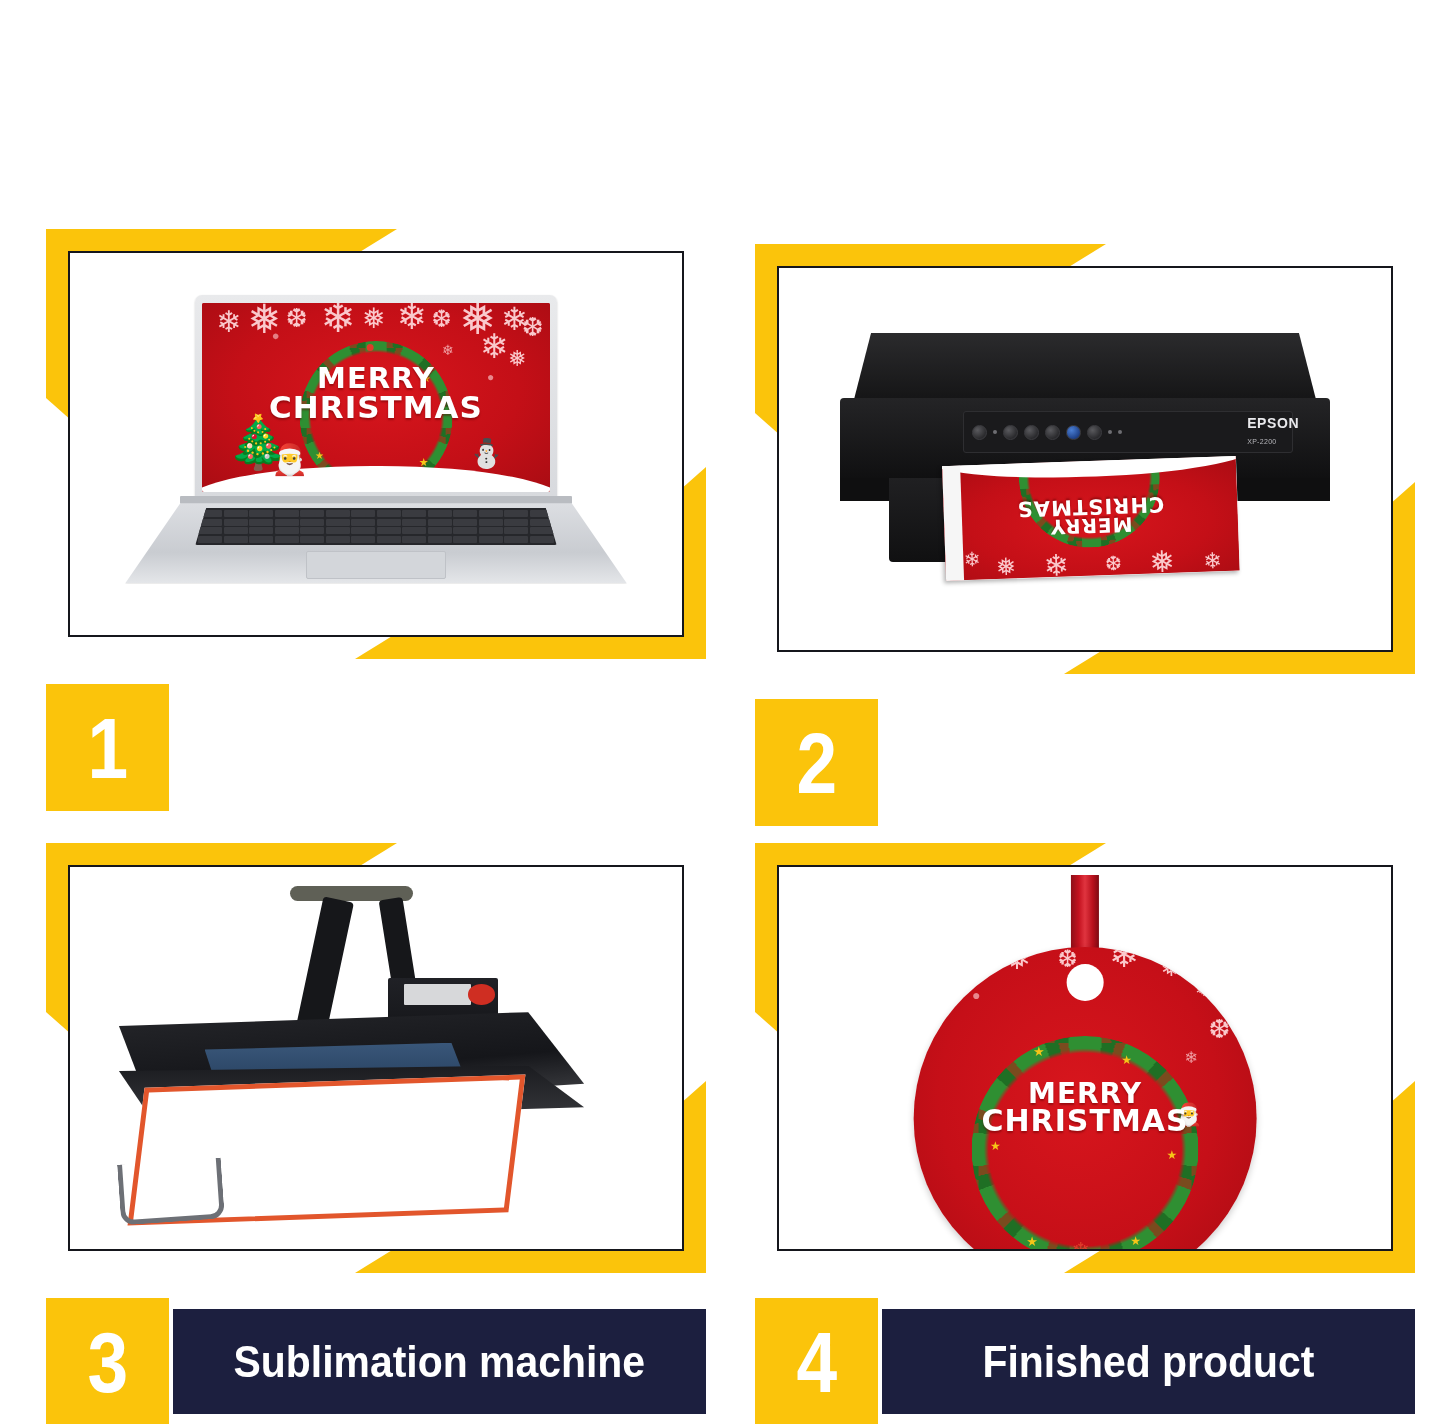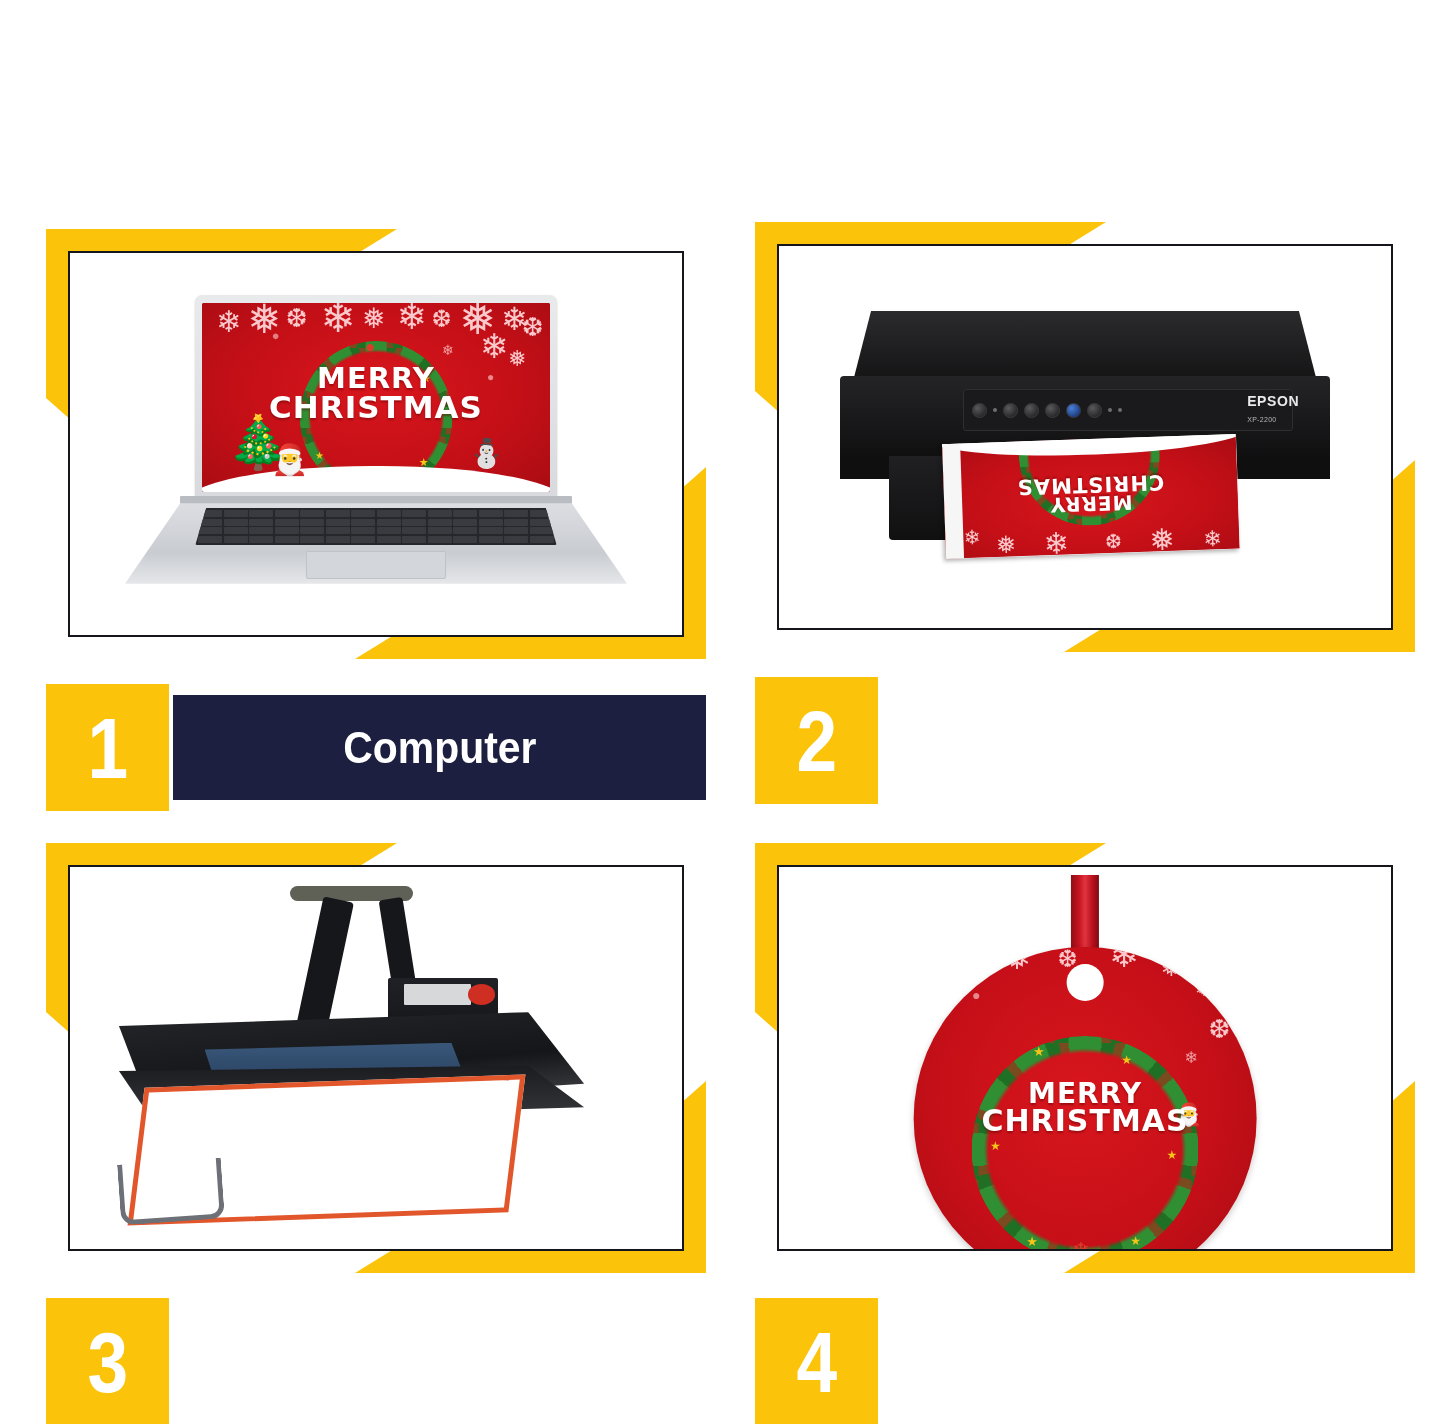--- a/index.html
+++ b/index.html
@@ -619,27 +619,24 @@
             <div class="trackpad"></div>
           </div>
         </div>
       </div>
     </div>
 
     <div class="caption">
       <div class="num-badge">
         <span>1</span>
       </div>
-      <div class="label-bar">
-        <span>Computer</span>
-      </div>
     </div>
   </div>
 
-  <div class="step" style="left:755px; top:222px; width:660px; height:583px;">
+  <div class="step" style="left:755px; top:244px; width:660px; height:583px;">
 
     <div class="frame">
       <div class="y-top"></div>
       <div class="y-left"></div>
       <div class="y-bottom"></div>
       <div class="y-right"></div>
 
       <div class="photo-box">
         <div class="printer">
           <div class="pr-lid"></div>
@@ -717,20 +714,23 @@
           <div class="board"></div>
           <div class="board-handle"></div>
         </div>
       </div>
     </div>
 
     <div class="caption">
       <div class="num-badge">
         <span>3</span>
       </div>
+      <div class="label-bar">
+        <span>Sublimation machine</span>
+      </div>
     </div>
   </div>
 
   <div class="step" style="left:755px; top:843px; width:660px; height:583px;">
 
     <div class="frame">
       <div class="y-top"></div>
       <div class="y-left"></div>
       <div class="y-bottom"></div>
       <div class="y-right"></div>
@@ -769,16 +769,19 @@
           </div>
           <div class="orn-hole" style="top:25.5%;"></div>
         </div>
       </div>
     </div>
 
     <div class="caption">
       <div class="num-badge">
         <span>4</span>
       </div>
+      <div class="label-bar">
+        <span>Finished product</span>
+      </div>
     </div>
   </div>
 
 </div>
 
 </body></html>

